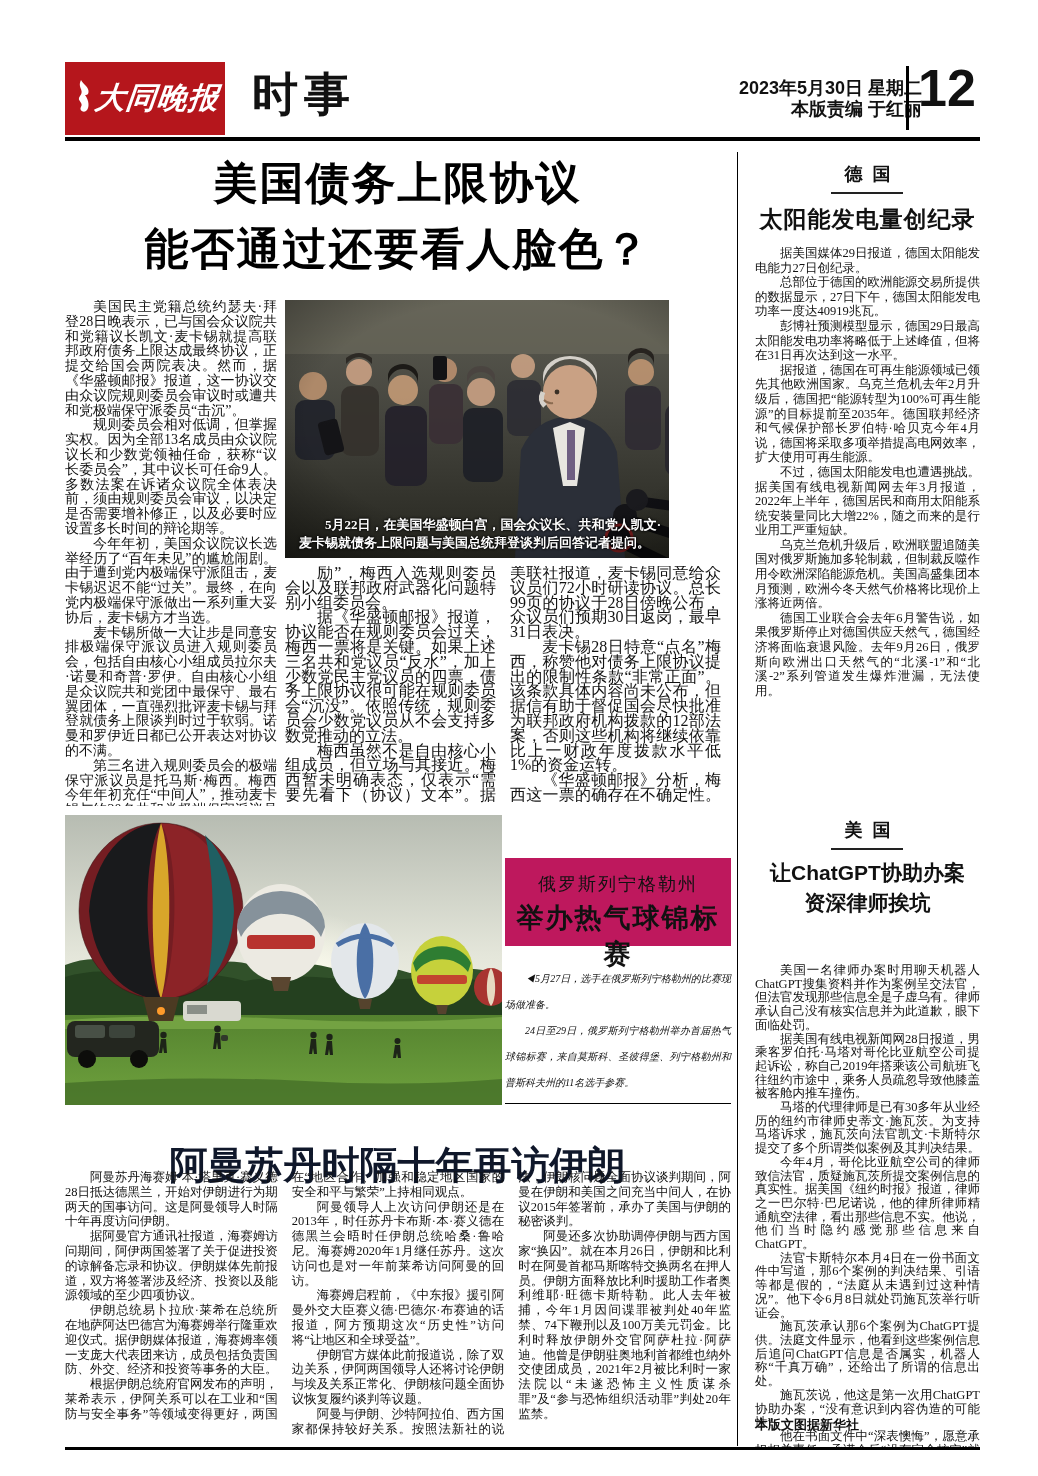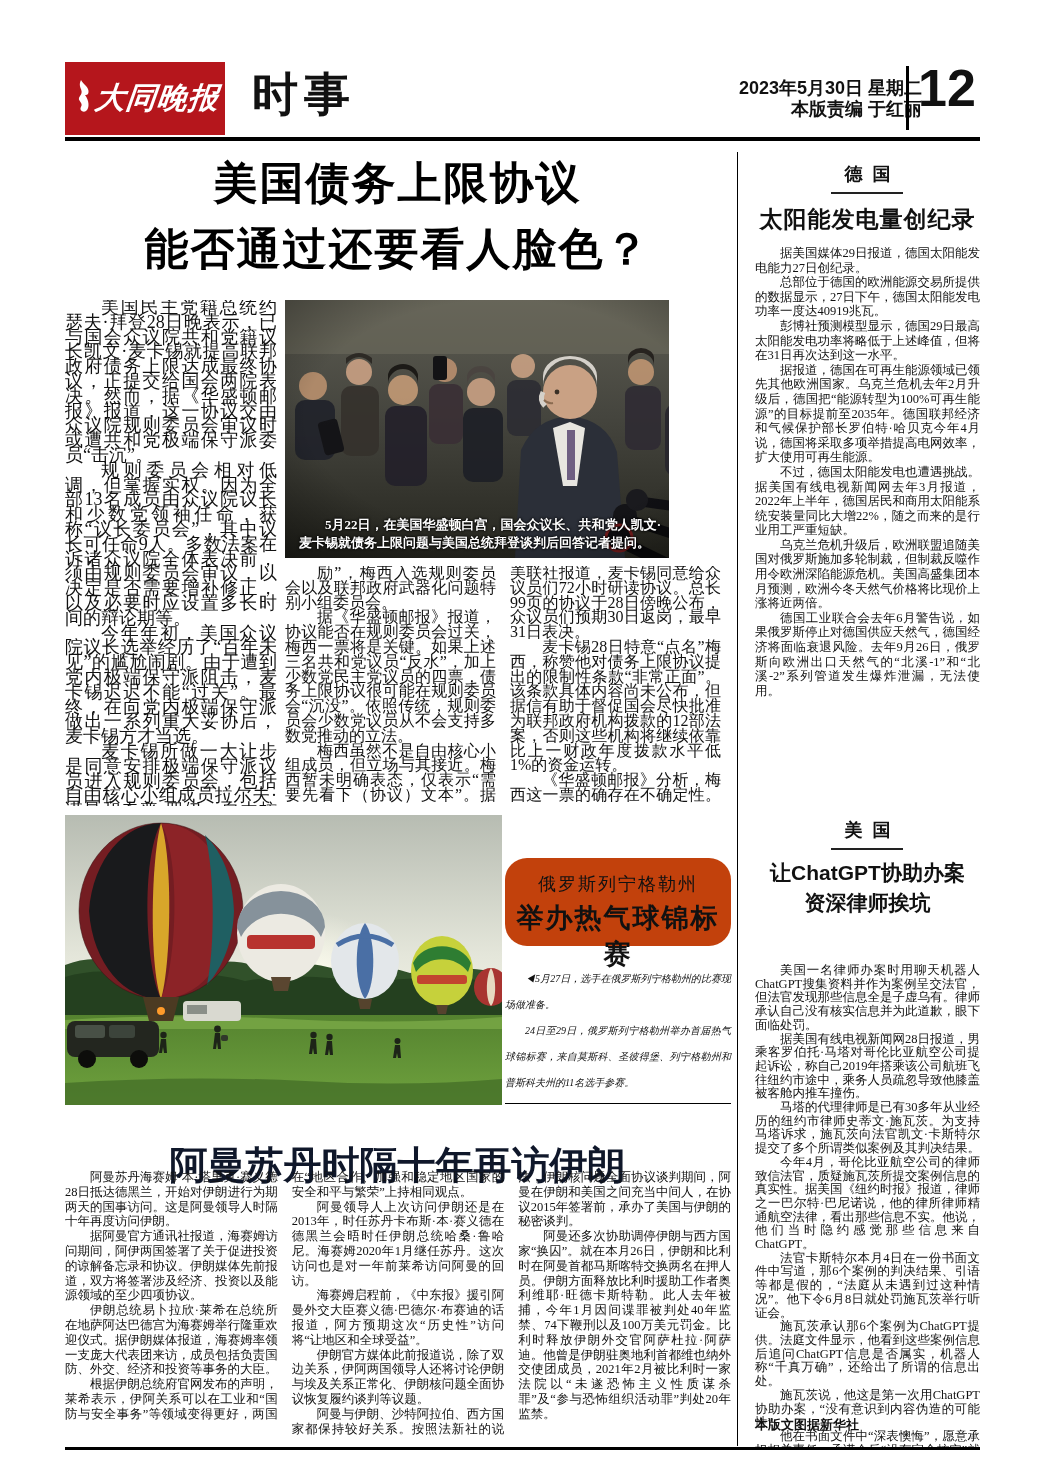--- a/index.html
+++ b/index.html
@@ -18,21 +18,21 @@
   #header-vrule{left:906px;top:66px;width:3px;height:64px;background:#000;}
   #page-number{left:918px;top:58px;font-family:"Liberation Sans",sans-serif;
                font-weight:900;font-size:52px;}
   #header-rule{left:65px;top:137px;width:915px;height:4px;background:#000;}
   
   #main-headline{left:65px;top:150px;width:665px;text-align:center;
                  font-family:"Liberation Sans",sans-serif;font-weight:900;color:#000;}
   #main-headline .hl{font-size:44px;line-height:66px;letter-spacing:2px;display:block;}
   .bodytext p{margin:0;text-indent:2em;text-align:justify;}
   #main-col1{left:65px;top:300px;width:212px;height:506px;overflow:hidden;
-             font-size:18px;line-height:14.8px;}
+             font-size:14px;line-height:14.8px;}
   #main-rest{left:285px;top:566px;width:436px;height:240px;overflow:hidden;
              font-size:16px;line-height:14.8px;column-count:2;column-gap:14px;}
   #photo1{left:285px;top:300px;width:384px;height:258px;overflow:hidden;}
   #photo1-caption{position:absolute;left:14px;right:8px;bottom:6px;color:#fff;
                   font-weight:bold;font-size:13px;line-height:18px;text-indent:2em;
                   text-align:justify;text-shadow:0 0 3px #000,0 0 2px #000;}
   
   #sidebar-vrule{left:737px;top:152px;width:1px;height:1294px;background:#000;}
   .country-label{left:755px;width:225px;text-align:center;font-size:18px;font-weight:bold;
                  letter-spacing:10px;text-indent:10px;font-family:"Liberation Sans",sans-serif;}
@@ -290,21 +290,21 @@
         <path d="M330 230 l5 0 l1 13 l-3 0 l-1 -5 l-1 5 l-3 0 Z"></path>
           <circle cx="332.5" cy="226" r="3"></circle>
         <path d="M96 224 l5 0 l1 14 l-3 0 l-1 -6 l-1 6 l-3 0 Z"></path>
           <circle cx="98.5" cy="220" r="3.2"></circle>
       </g>
       <path d="M0 268 Q120 260 240 266 Q340 272 437 264 L437 290 L0 290 Z" fill="#456f28" opacity="0.8"></path>
     </svg>
   </div>
 
   <div class="abs" id="balloon-panel">
-    <div id="balloon-head" style="background: #c2410c; border-radius: 22px;">
+    <div id="balloon-head" style="background: #be185d;">
       <div id="balloon-kicker">俄罗斯列宁格勒州</div>
       <div id="balloon-title">举办热气球锦标赛</div>
     </div>
     <div id="balloon-caption">
         <p>◀5月27日，选手在俄罗斯列宁格勒州的比赛现场做准备。</p>
         <p>24日至29日，俄罗斯列宁格勒州举办首届热气球锦标赛，来自莫斯科、圣彼得堡、列宁格勒州和普斯科夫州的11名选手参赛。</p>
       </div>
   </div>
   <div class="abs" id="balloon-rule"></div>
 

